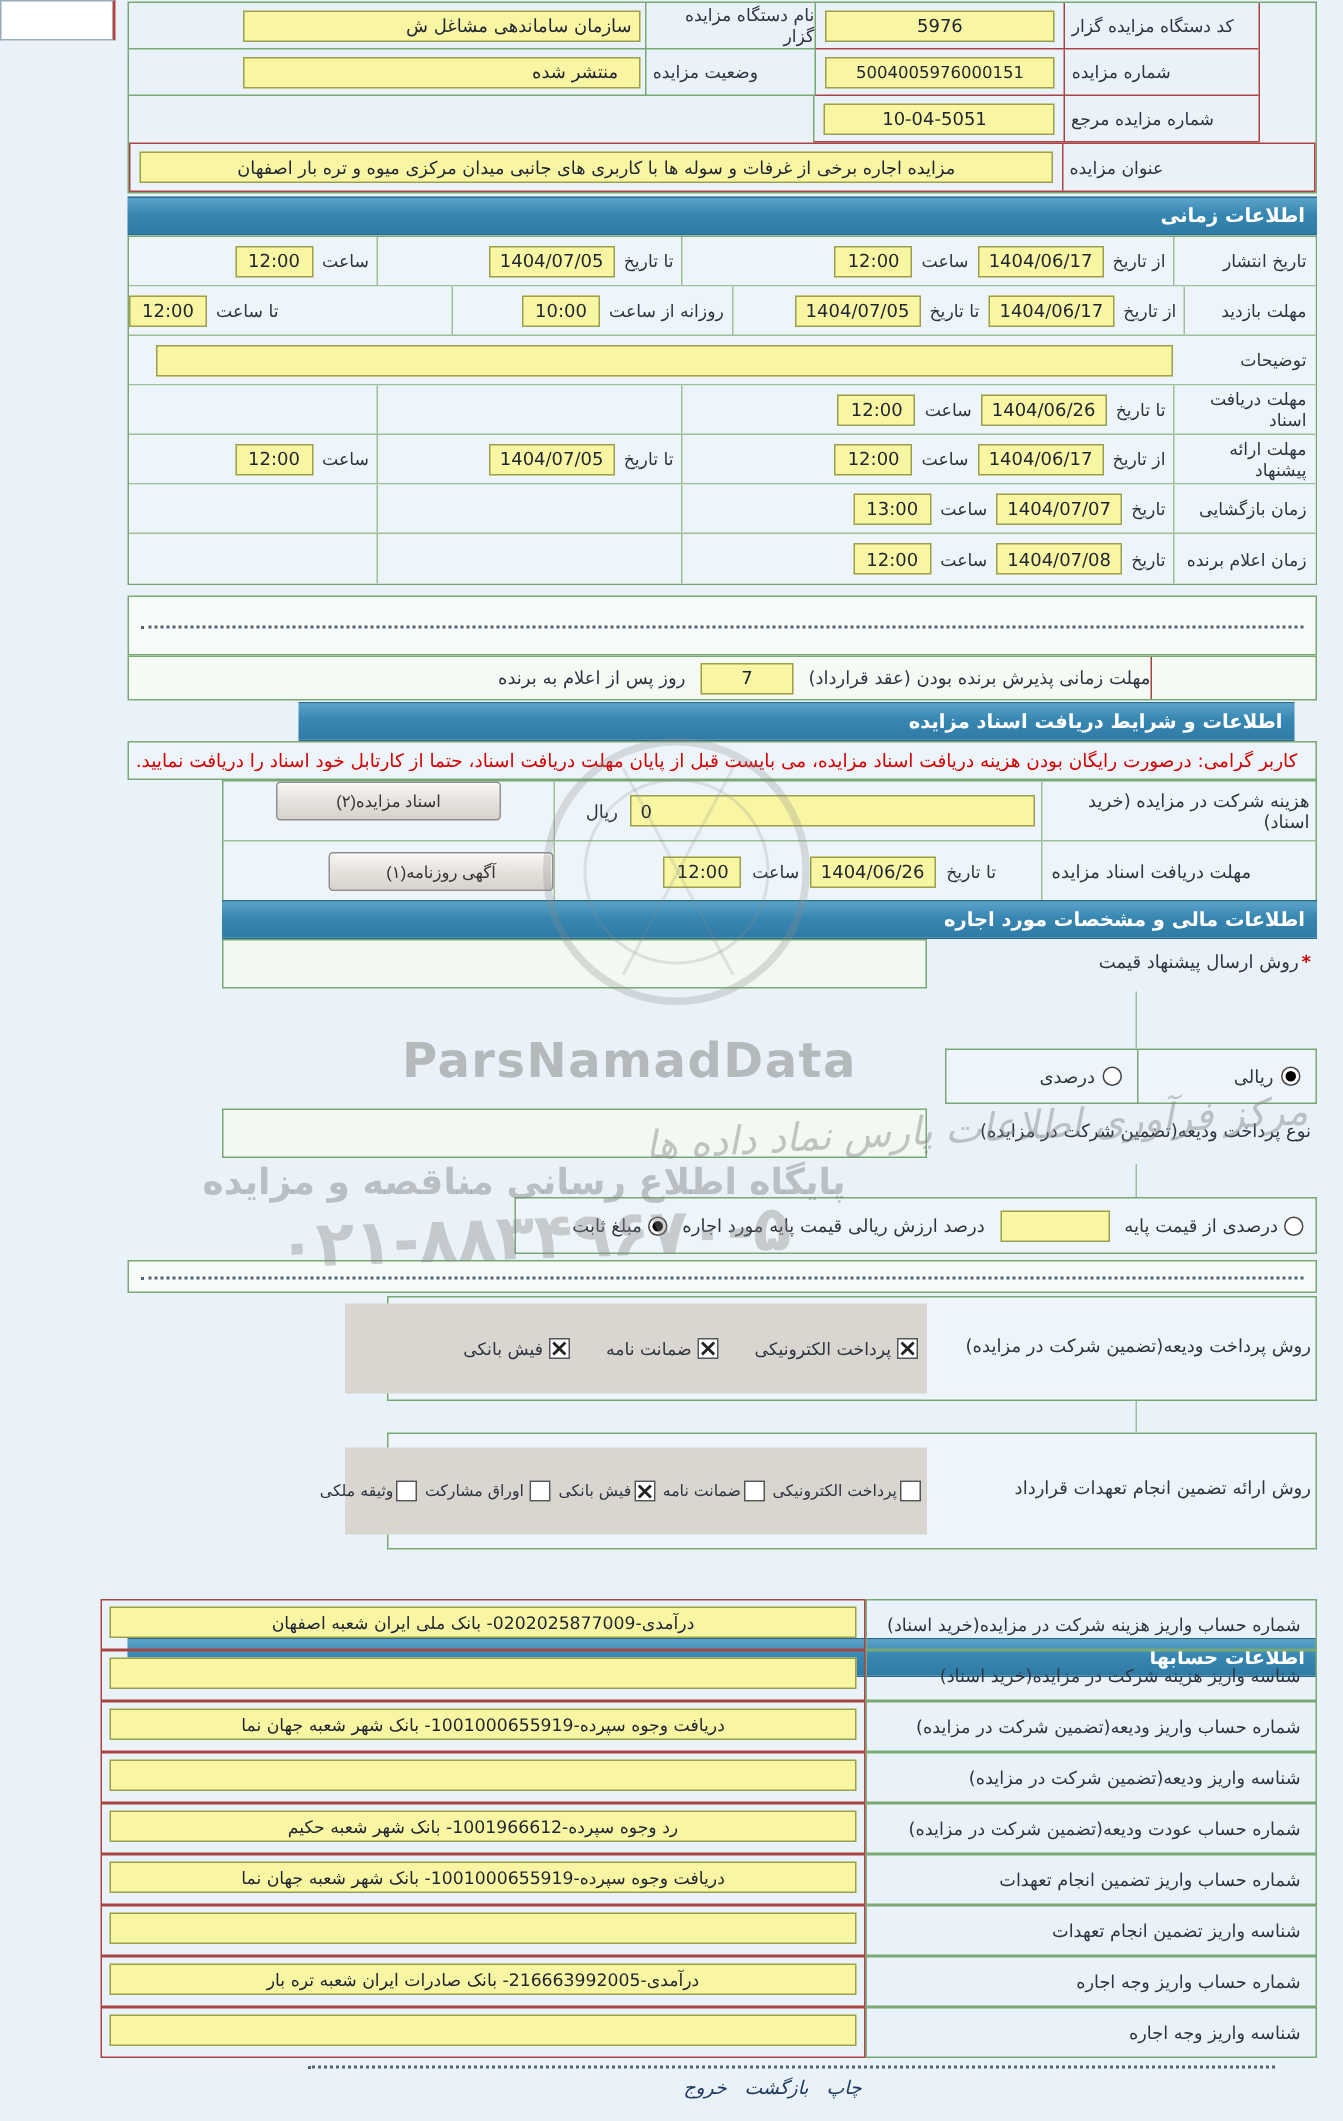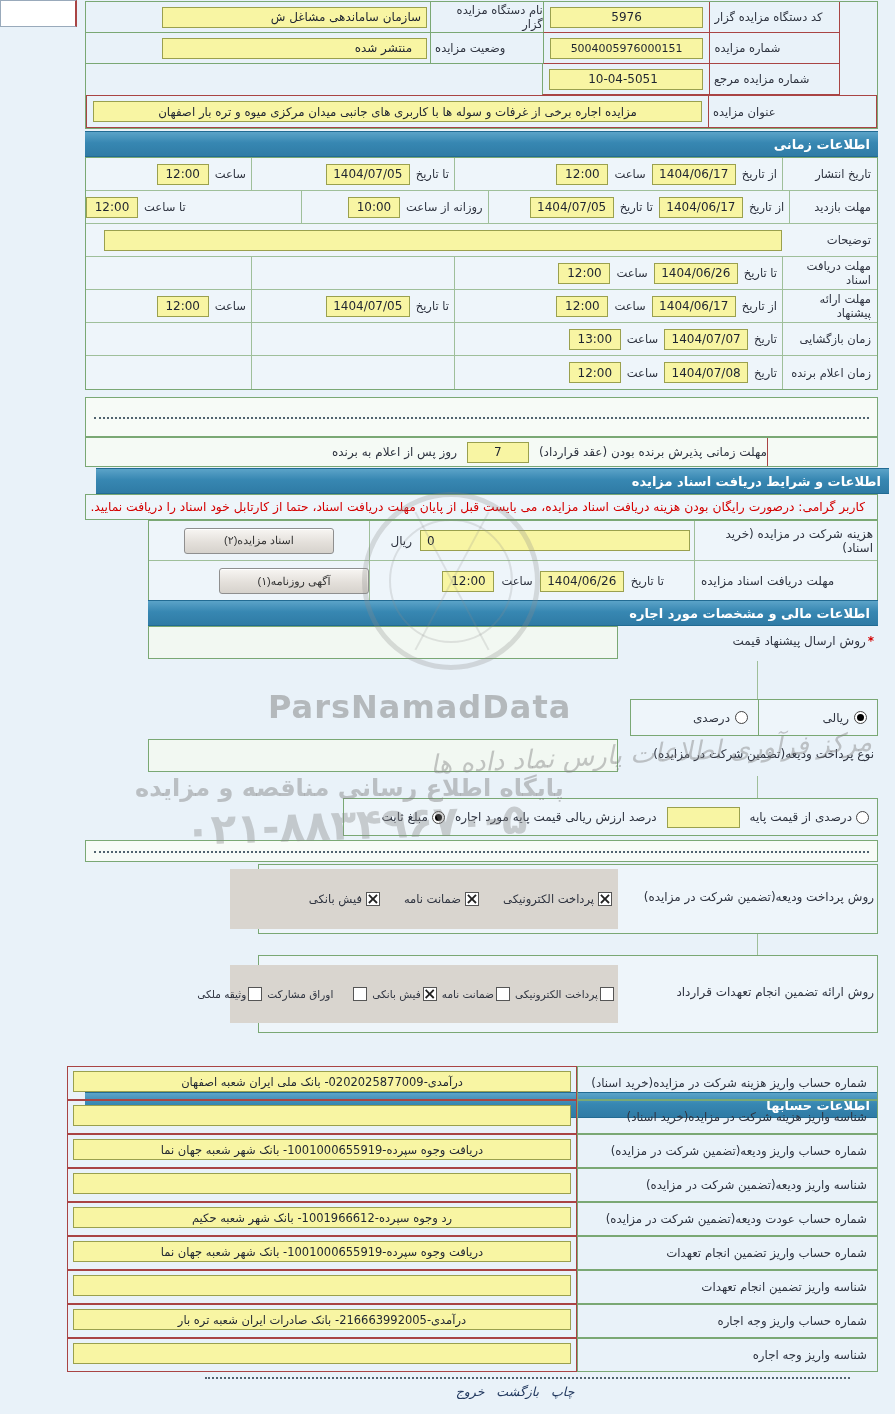--- a/index.html
+++ b/index.html
@@ -227,38 +227,38 @@
   <div class="dashline" style="margin:19px 8px 0 8px"></div>
 </div>
 
 <div class="abs bgreen" style="top:437px;right:17px;width:793px;height:30px;background:#f5faf5;display:flex;align-items:center">
   <div style="width:110px;border-left:1px solid #a94444;height:100%"></div>
   <span class="lbl" style="">مهلت زمانی پذیرش برنده بودن (عقد قرارداد)</span>
   <div class="inp ltr" style="width:62px;margin:0 10px">7</div>
   <span class="lbl">روز پس از اعلام به برنده</span>
 </div>
 
-<div class="abs sech" style="top:468px;right:6px;width:793px">
+<div class="abs sech" style="top:468px;right:32px;width:664px">
   <span>اطلاعات و شرایط دریافت اسناد مزایده</span>
 </div>
 
 <div class="abs bgreen" style="top:494px;right:17px;width:793px;height:26px;display:flex;align-items:center;padding-right:12px;background:#eef5fa">
   <span class="notice">کاربر گرامی: درصورت رایگان بودن هزینه دریافت اسناد مزایده، می بایست قبل از پایان مهلت دریافت اسناد، حتما از کارتابل خود اسناد را دریافت نمایید.</span>
 </div>
 
 <div class="abs bgreen" style="top:520px;right:17px;width:730px;background:#eef5fa">
   <div style="display:flex;height:40px;border-bottom:1px solid #9fbf9a">
     <div style="width:183px;display:flex;align-items:center;justify-content:flex-end;padding-left:6px;padding-right:4px;border-left:1px solid #9fbf9a" class="lbl">هزینه شرکت در مزایده (خرید اسناد)</div>
     <div style="width:325px;display:flex;align-items:center;gap:8px;padding:0 4px;border-left:1px solid #9fbf9a">
       <div class="inp" style="width:270px;justify-content:flex-end;padding-left:6px">
           <span class="ltr">0</span>
         </div>
       <span class="lbl">ریال</span>
     </div>
-    <div style="flex:1;display:flex;align-items:center;justify-content:center">
+    <div style="flex:1;display:flex;align-items:flex-start;justify-content:center">
       <button class="btn">اسناد مزایده(۲)</button>
     </div>
   </div>
   <div style="display:flex;height:40px">
     <div style="width:183px;display:flex;align-items:center;justify-content:flex-end;padding-left:6px;padding-right:4px;border-left:1px solid #9fbf9a" class="lbl">مهلت دریافت اسناد مزایده</div>
     <div style="width:325px;display:flex;align-items:center;gap:7px;padding-right:30px;border-left:1px solid #9fbf9a">
       <span class="sublab">تا تاریخ</span>
       <div class="inp dinp ltr">1404/06/26</div>
       <span class="sublab">ساعت</span>
       <div class="inp hinp ltr">12:00</div>
@@ -359,21 +359,21 @@
       <span style="font-size:10.5px">پرداخت الکترونیکی</span>
     </span>
     <span class="opt" style="gap:2px">
       <span class="cb"></span>
       <span style="font-size:10.5px">ضمانت نامه</span>
     </span>
     <span class="opt" style="gap:2px">
       <span class="cb chk"></span>
       <span style="font-size:10.5px">فیش بانکی</span>
     </span>
-    <span class="opt" style="gap:20px">
+    <span class="opt" style="gap:4px">
       <span class="cb"></span>
       <span style="font-size:10.5px">اوراق مشارکت</span>
     </span>
     <span class="opt" style="gap:2px">
       <span class="cb"></span>
       <span style="font-size:10.5px">وثیقه ملکی</span>
     </span>
   </div>
 </div>
 

